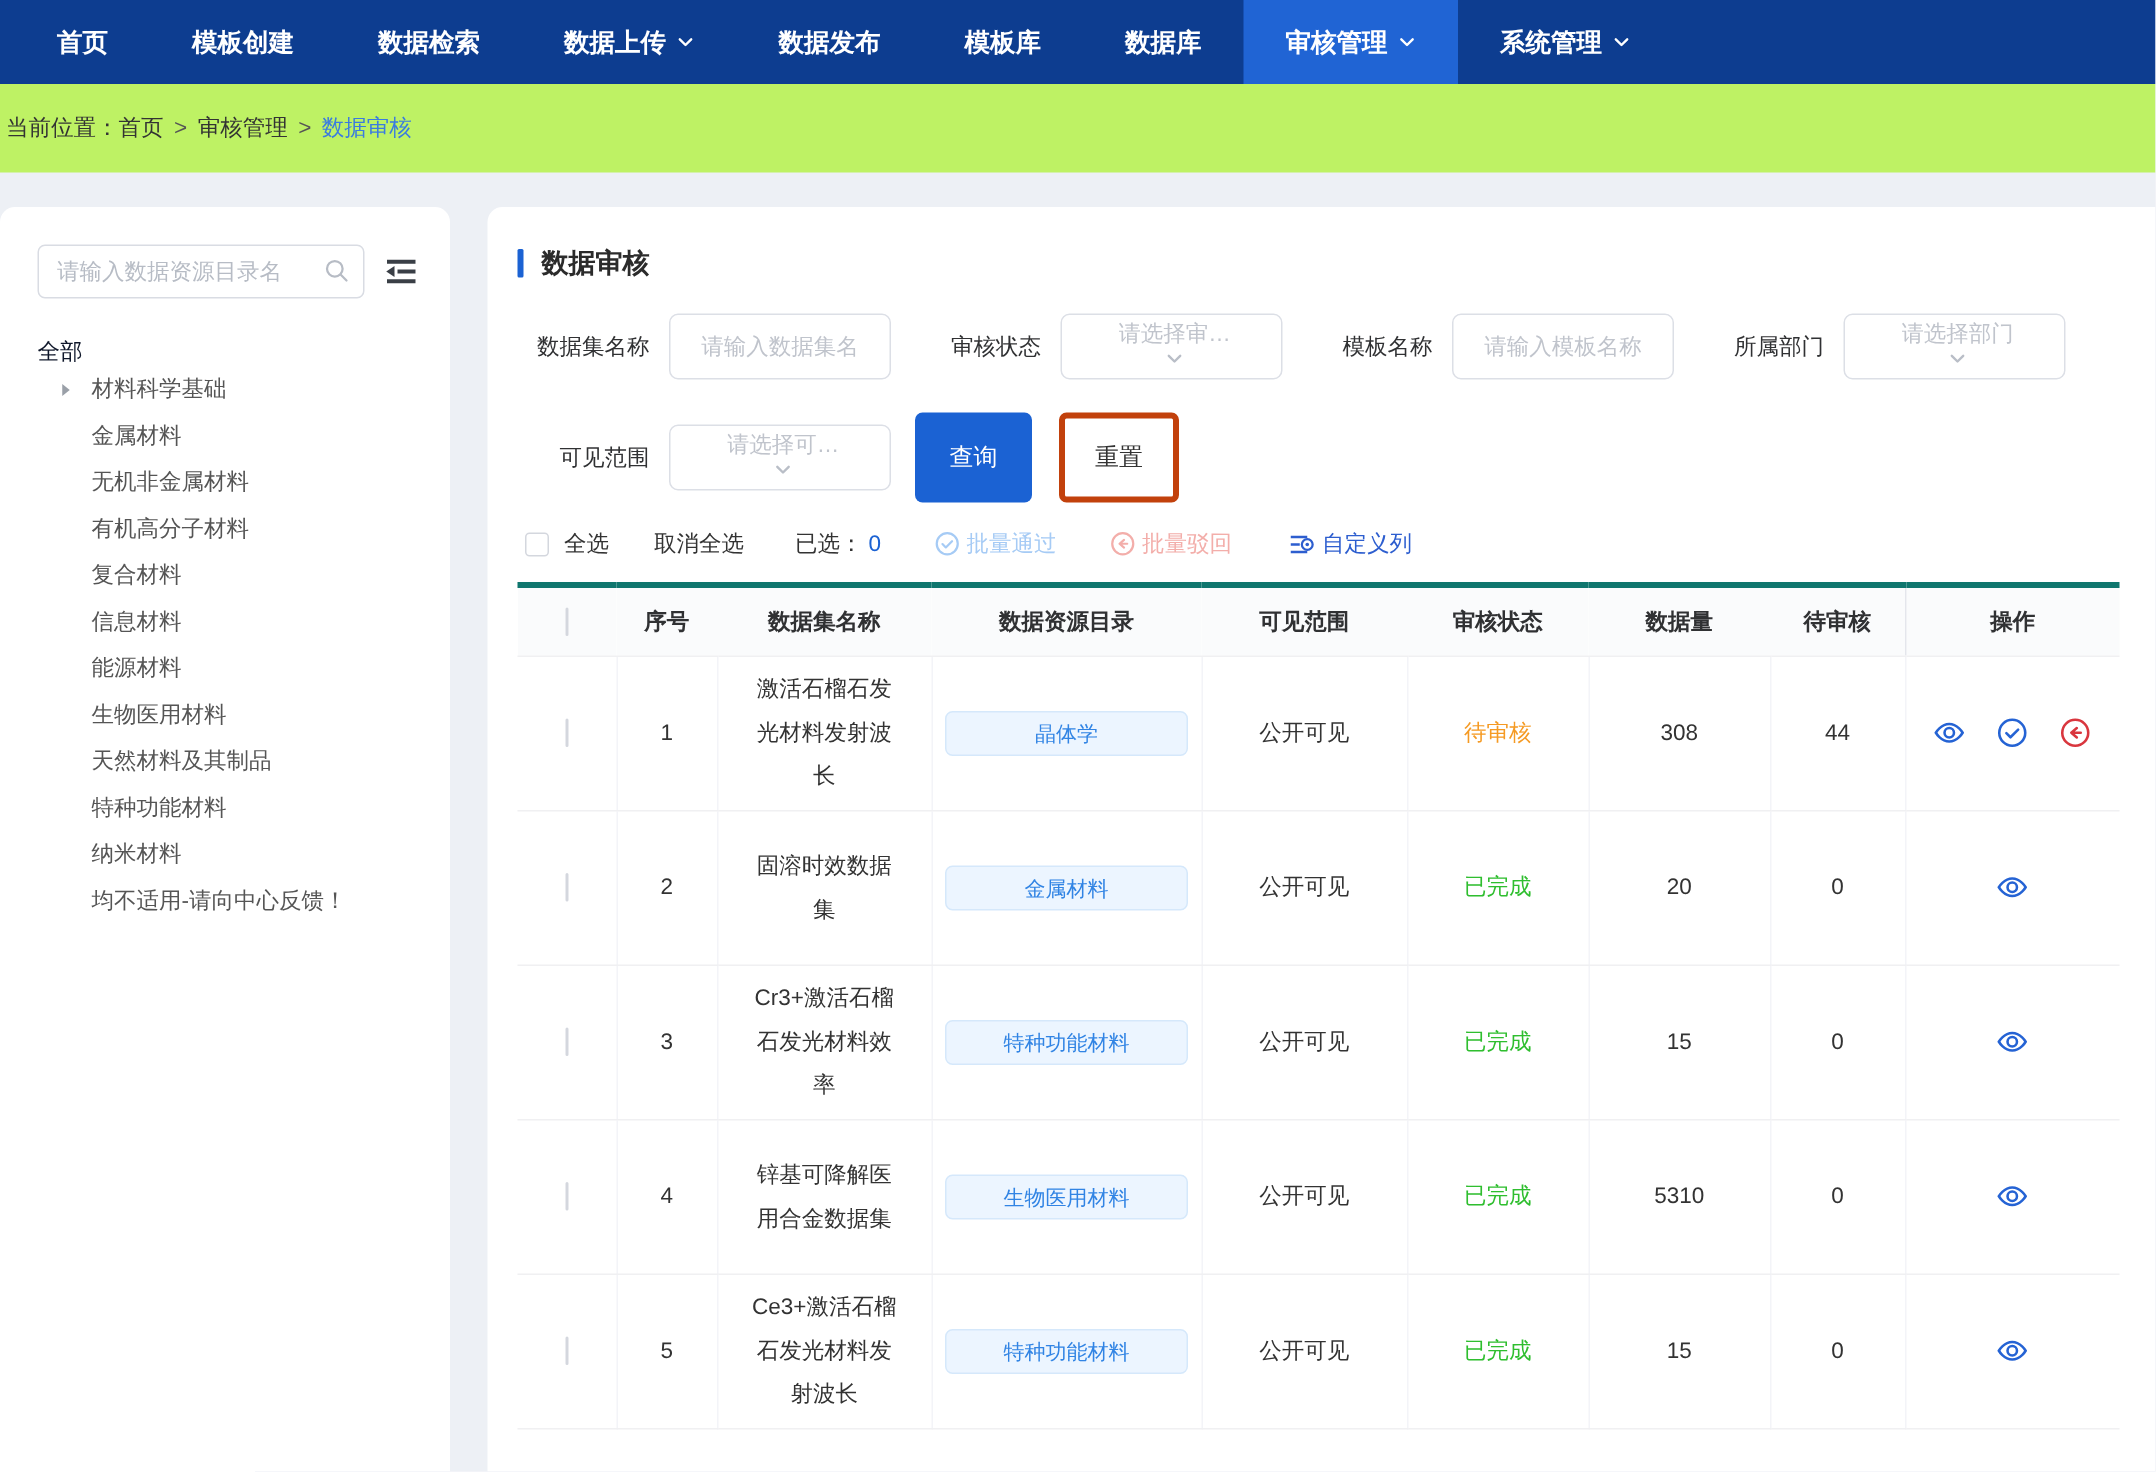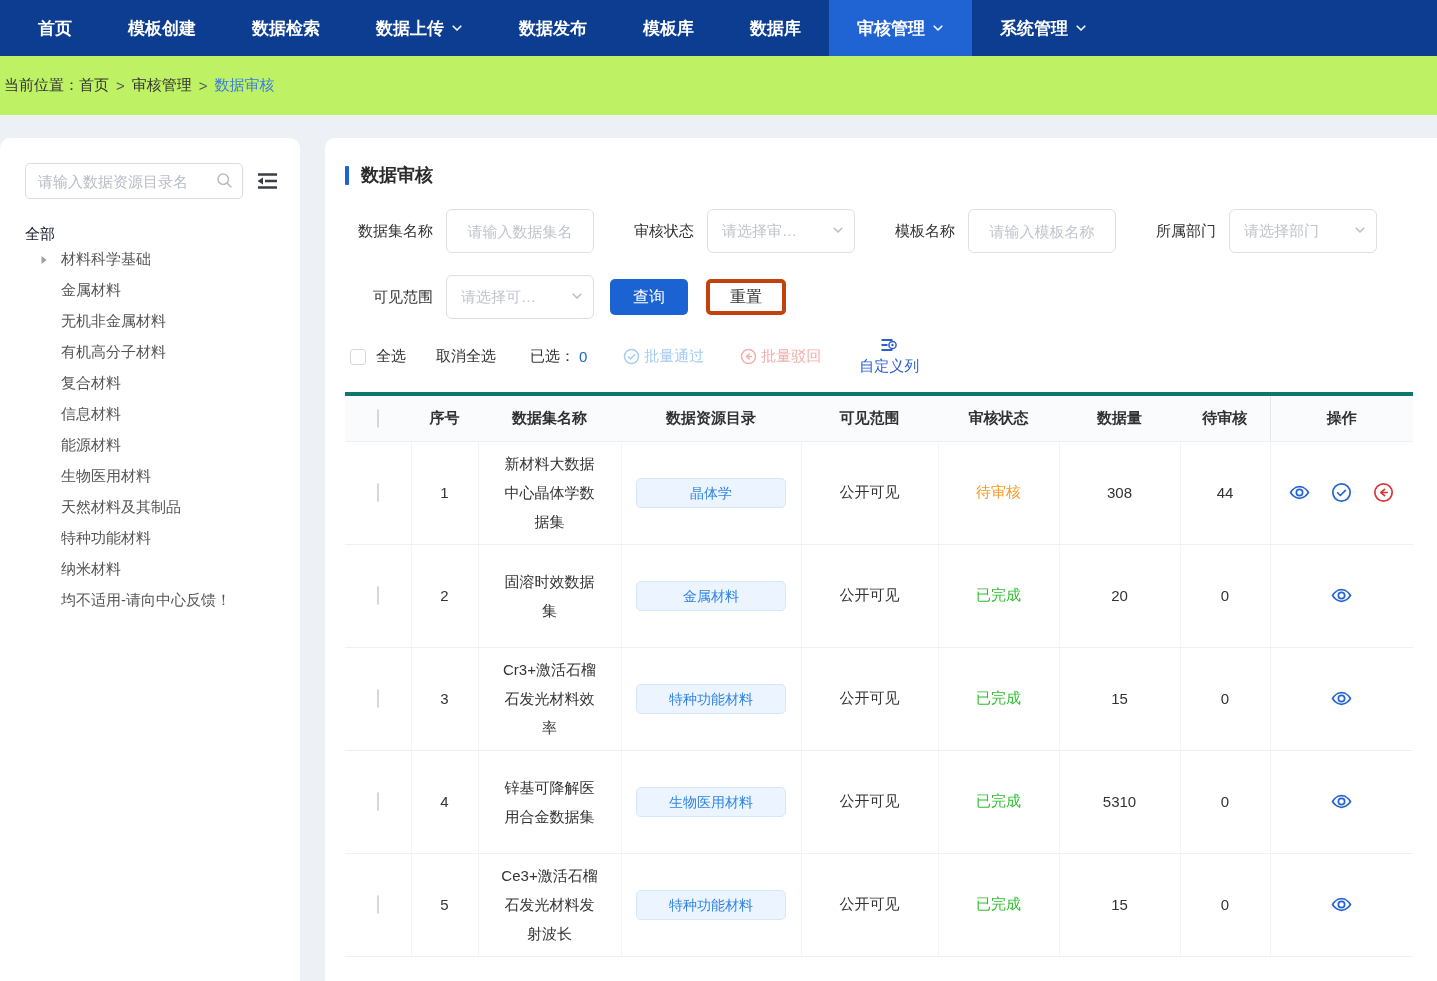--- a/index.html
+++ b/index.html
@@ -52,53 +52,53 @@
   .filter-row.second { margin-top:22px; padding-left:28px; }
   .f-field { display:flex; align-items:center; }
   .f-field + .f-field { margin-left:40px; }
   .f-label { font-size:15px; color:#303133; margin-right:13px; white-space:nowrap; }
   .f-input, .f-select { width:148px; height:44px; border:1px solid #dcdfe6; border-radius:6px;
     background:#fff; display:flex; align-items:center; }
   .f-input input { width:100%; border:none; outline:none; background:transparent; padding:0 12px;
     font-size:15px; color:#333; text-align:center;
     font-family:"Liberation Sans","DejaVu Sans",sans-serif; }
   .f-input input::placeholder { color:#c0c4cc; }
-  .f-select { justify-content:space-between; padding:0 10px 0 14px; cursor:pointer; }
+  .f-select { justify-content:center; padding:0 10px 0 14px; cursor:pointer;flex-direction:column; }
   .f-select .ph { font-size:15px; color:#c0c4cc; white-space:nowrap; overflow:hidden; }
-  .btn { height:36px; border-radius:5px; font-size:16px; display:flex; align-items:center;
+  .btn { height:60px; border-radius:5px; font-size:16px; display:flex; align-items:center;
     justify-content:center; cursor:pointer; }
   .btn-primary { width:78px; background:var(--accent); color:#fff; margin-left:16px; border:none; }
   .btn-plain { width:80px; background:#fff; color:#333; border:4px solid #c2410c; margin-left:18px; }
 
   
   .toolbar { display:flex; align-items:center; margin-top:18px; padding-left:5px; font-size:15px; }
   .cbx { width:16px; height:16px; border:1px solid #d4d7de; border-radius:3px; background:#fff;
     cursor:pointer; flex:none; }
   .tb-select-all { margin-left:10px; color:#333; cursor:pointer; }
   .tb-unselect { margin-left:30px; color:#333; cursor:pointer; }
   .tb-chosen { margin-left:34px; color:#333; }
   .tb-count { color:var(--accent); margin-left:4px; }
   .tb-batch { display:flex; align-items:center; gap:4px; margin-left:36px; cursor:pointer; }
   .tb-approve { color:var(--approve-dis); }
   .tb-reject { color:var(--reject-dis); }
   .tb-custom { display:flex; align-items:center; gap:4px; margin-left:38px; color:var(--custom-col);
-    cursor:pointer;flex-direction:column; }
+    cursor:pointer; }
 
   
   .tablewrap { margin-top:16px; }
   table { border-collapse:collapse; table-layout:fixed; width:1068px; }
   th, td { border-bottom:1px solid #f0f0f2; text-align:center; font-size:15px; color:#333;
     overflow:hidden; }
   th { height:47px; background:#fafbfc; font-weight:bold; color:#303133;
     border-top:4px solid #0f766e; }
   td { height:103px; background:#fff; border-right:1px solid #f3f4f8; }
   td:last-child { border-right:none; }
   th.ops-col, td.ops-col { border-left:1px solid #e4e6ec; }
   .name-cell { padding:0 20px; line-height:29px; }
-  .tag { display:inline-block; width:150px; line-height:28px; background:var(--tag-bg);
+  .tag { display:inline-block; width:162px; line-height:28px; background:var(--tag-bg);
     border:1px solid var(--tag-border); border-radius:5px; color:var(--tag-text); font-size:14px;
     cursor:default; }
   .ops { display:flex; align-items:center; justify-content:center; gap:21px; }
   .op-ic { cursor:pointer; display:flex; }
 </style>
 </head>
 <body>
 
 <div class="topnav" id="topnav">
     <div class="nav-item">
@@ -380,21 +380,21 @@
               <th>审核状态</th>
               <th>数据量</th>
               <th>待审核</th>
               <th class="ops-col">操作</th>
             </tr>
           </thead>
         <tbody id="tbody">
             <tr>
               <td><span class="cbx"></span></td>
               <td>1</td>
-              <td class="name-cell">新材料大数据中心晶体学数据集</td>
+              <td class="name-cell">激活石榴石发光材料发射波长</td>
               <td><span class="tag">晶体学</span></td>
               <td>公开可见</td>
               <td style="color: rgb(245, 154, 35);">待审核</td>
               <td>308</td>
               <td>44</td>
               <td class="ops-col">
                 <div class="ops">
                   <span class="op-ic">
                     <svg width="21" height="21" viewBox="0 0 16 16">
                       <path d="M1.2 8S3.7 3.6 8 3.6 14.8 8 14.8 8 12.3 12.4 8 12.4 1.2 8 1.2 8z" fill="none" stroke="#2563d4" stroke-width="1.3"></path>

